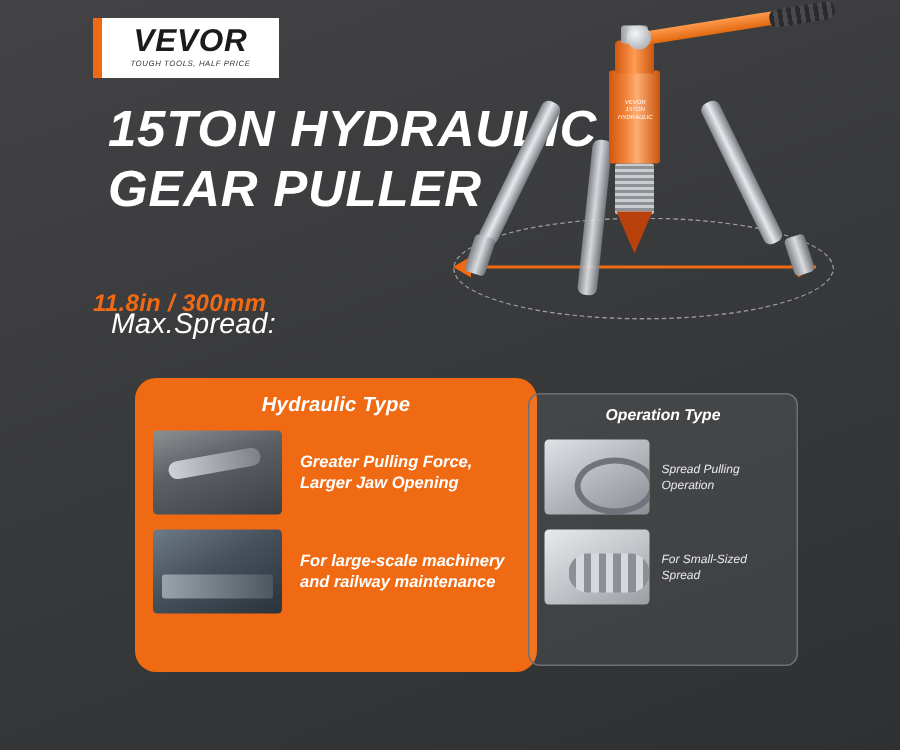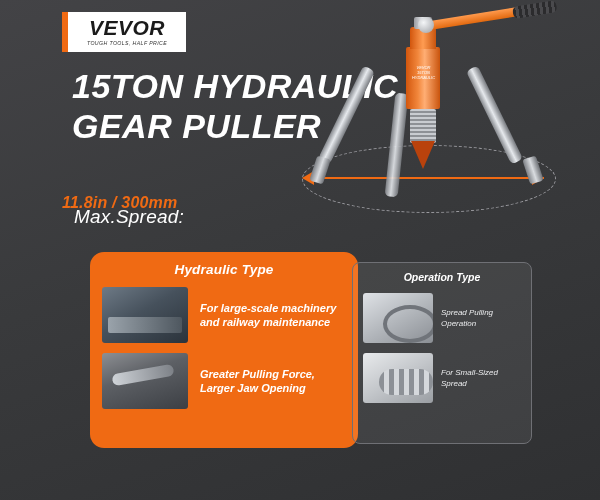--- a/index.html
+++ b/index.html
@@ -371,26 +371,26 @@
     <div class="ram-cap"></div>
     <div class="handle-bar"></div>
     <div class="handle-grip"></div>
     <div class="pivot"></div>
   </div>
 
   <div class="panel-hydraulic">
     <div class="panel-title">Hydraulic Type</div>
     <div class="hyd-rows">
       <div class="row hyd-row">
+        <div class="thumb thumb-1"></div>
+        <div class="cap-h">Greater Pulling Force,<br>Larger Jaw Opening</div>
+      </div>
+      <div class="row hyd-row">
         <div class="thumb thumb-2"></div>
         <div class="cap-h">For large-scale machinery<br>and railway maintenance</div>
-      </div>
-      <div class="row hyd-row">
-        <div class="thumb thumb-1"></div>
-        <div class="cap-h">Greater Pulling Force,<br>Larger Jaw Opening</div>
       </div>
     </div>
   </div>
 
   <div class="panel-mech">
     <div class="panel-title">Operation Type</div>
     <div class="mech-rows">
       <div class="row mech-row">
         <div class="thumb-m thumb-3"></div>
         <div class="cap-m">Spread Pulling Operation</div>

